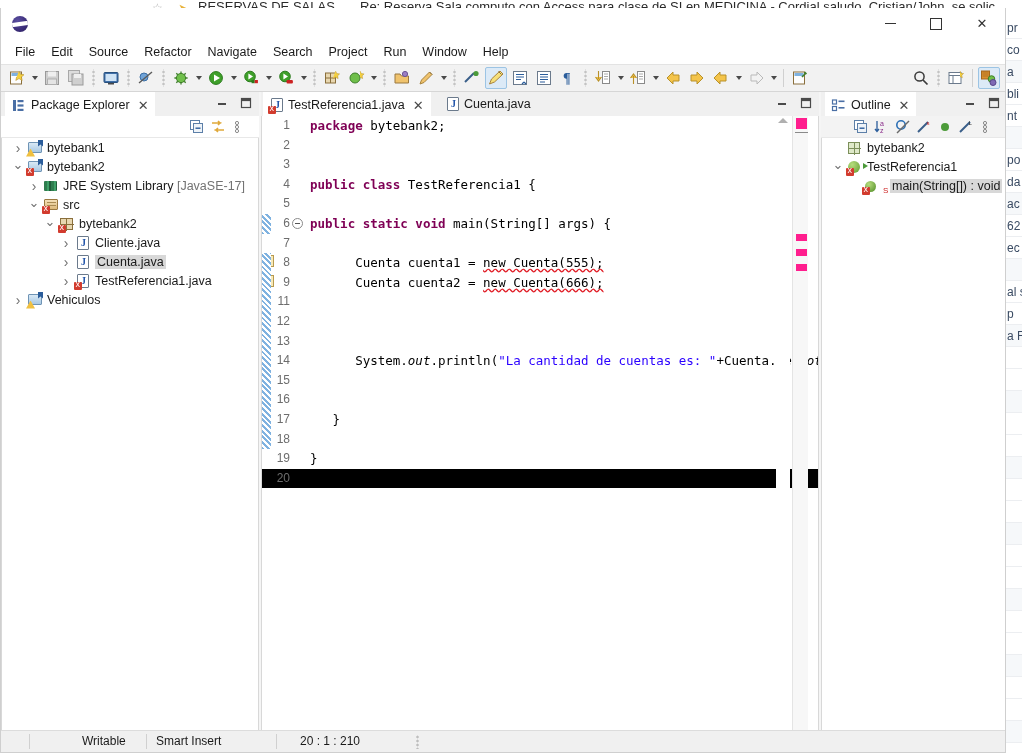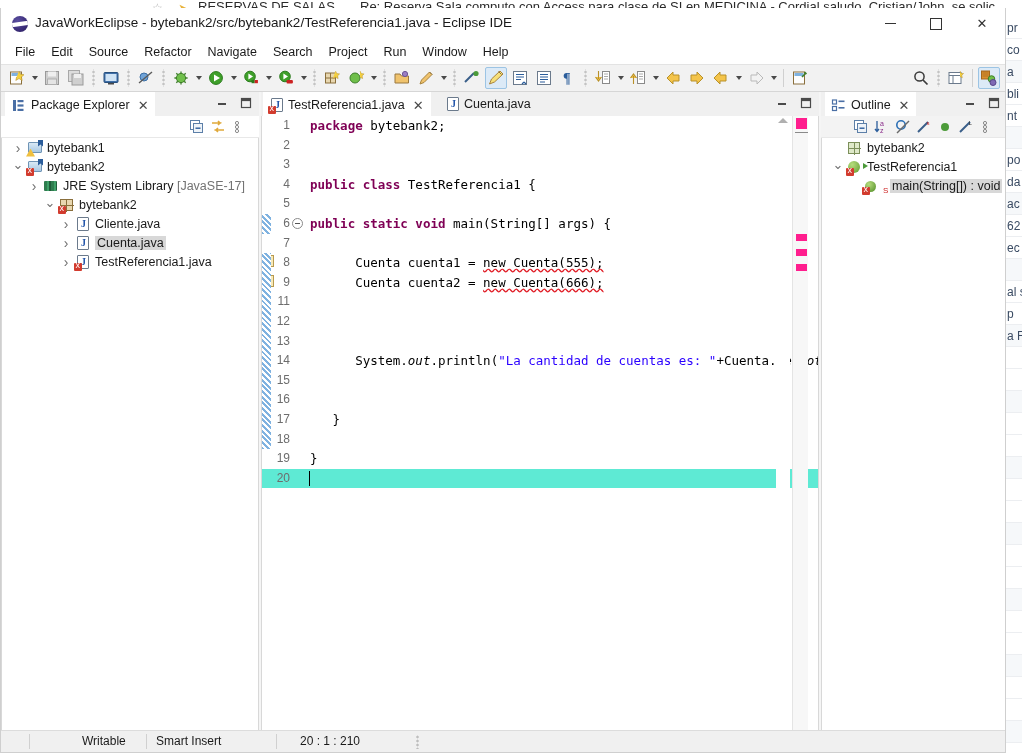--- a/index.html
+++ b/index.html
@@ -229,21 +229,21 @@
   .cline {
     position: relative; height: 19.6px; line-height: 19.6px;
     font-family: "DejaVu Sans Mono", monospace; font-size: 12.5px;
     white-space: pre;
   }
   .lnum {
     position:absolute; left:0; top:0; width:28px; text-align:right;
     color:#6d6d6d; font-family:"Liberation Sans", sans-serif; font-size:12px;
   }
   .ctext { position:absolute; left:48px; top:0; white-space:pre; color:#000; }
-  .cline.curline { background:#5eead4; }
+  .cline.curline { background:#000000; }
   .cline.curline .ctext::before {
     content:""; position:absolute; left:-1px; top:2px; width:1px; height:15px; background:#000;
   }
   .kw { color:#7f0055; font-weight:bold; }
   .str { color:#2a00ff; }
   .ital { font-style: italic; }
   .err-underline { text-decoration: underline wavy #e01b24; text-decoration-skip-ink: none; }
   .fold-minus {
     position:absolute; left:30px; top:4px; width:11px; height:11px;
     border:1px solid #8a8a8a; border-radius:50%; background:#fff;
@@ -378,21 +378,20 @@
       <div class="r"></div>
       <div class="r"></div>
       <div class="r alt"></div>
     </div>
 </div>
 
 <div id="eclipse-window">
 
   <div id="titlebar">
     <div id="app-icon"></div>
-    <div id="window-title">JavaWorkEclipse - bytebank2/src/bytebank2/TestReferencia1.java - Eclipse IDE</div>
     <div class="winbtn" id="btn-min"></div>
     <div class="winbtn" id="btn-max"></div>
     <div class="winbtn" id="btn-close">✕</div>
   </div>
 
   <div id="menubar">
       <span class="mi">File</span>
       <span class="mi">Edit</span>
       <span class="mi">Source</span>
       <span class="mi">Refactor</span>
@@ -684,20 +683,29 @@
           </div>
           <div class="trow">
             <span style="display:inline-block;width:24px"></span>
             <span class="twist closed"></span>
             <span class="ticon">
               <span class="ic-lib"></span>
             </span>
             <span class="tlabel">JRE System Library <span style="color:#737373">[JavaSE-17]</span></span>
           </div>
           <div class="trow">
+            <span style="display:inline-block;width:24px"></span>
+            <span class="twist open"></span>
+            <span class="ticon">
+              <span class="ic-src"></span>
+              <span class="ic-badge-err"></span>
+            </span>
+            <span class="tlabel">src</span>
+          </div>
+          <div class="trow">
             <span style="display:inline-block;width:40px"></span>
             <span class="twist open"></span>
             <span class="ticon">
               <span class="ic-pkg"></span>
               <span class="ic-badge-err"></span>
             </span>
             <span class="tlabel">bytebank2</span>
           </div>
           <div class="trow">
             <span style="display:inline-block;width:56px"></span>
@@ -716,20 +724,29 @@
             <span class="tlabel">Cuenta.java</span>
           </div>
           <div class="trow">
             <span style="display:inline-block;width:56px"></span>
             <span class="twist closed"></span>
             <span class="ticon">
               <span class="ic-java"></span>
               <span class="ic-badge-err"></span>
             </span>
             <span class="tlabel">TestReferencia1.java</span>
+          </div>
+          <div class="trow">
+            <span style="display:inline-block;width:8px"></span>
+            <span class="twist closed"></span>
+            <span class="ticon">
+              <span class="ic-proj"></span>
+              <span class="ic-badge-warn"></span>
+            </span>
+            <span class="tlabel">Vehiculos</span>
           </div>
         </div>
     </div>
 
     <div id="editor-area">
       <div id="editor-tabrow">
         <div class="view-ctrls">
           <span class="vc">
             <svg width="14" height="14" viewBox="0 0 14 14">
                 <rect x="3" y="7" width="8" height="2" fill="#4a4a4a"></rect>

